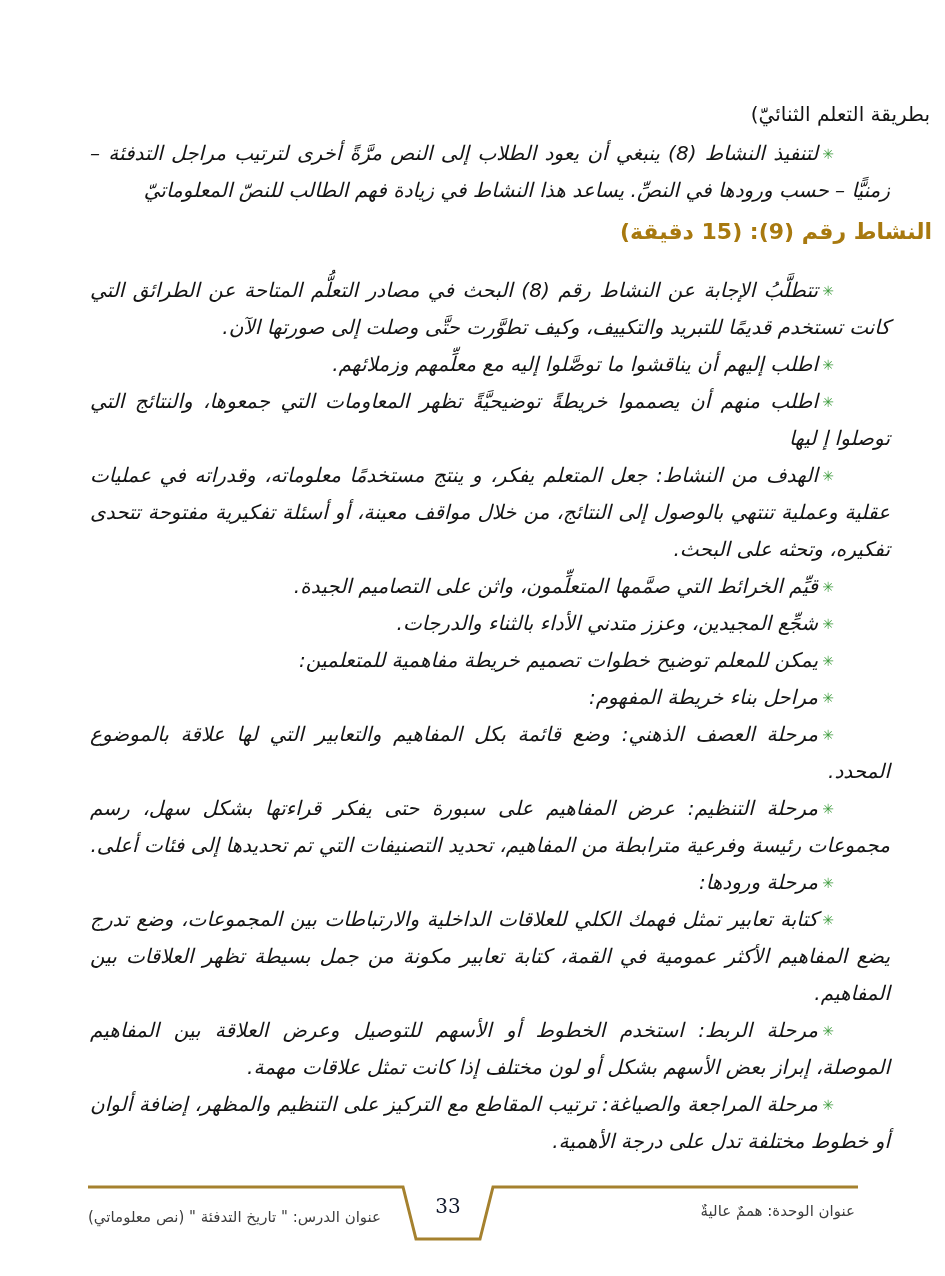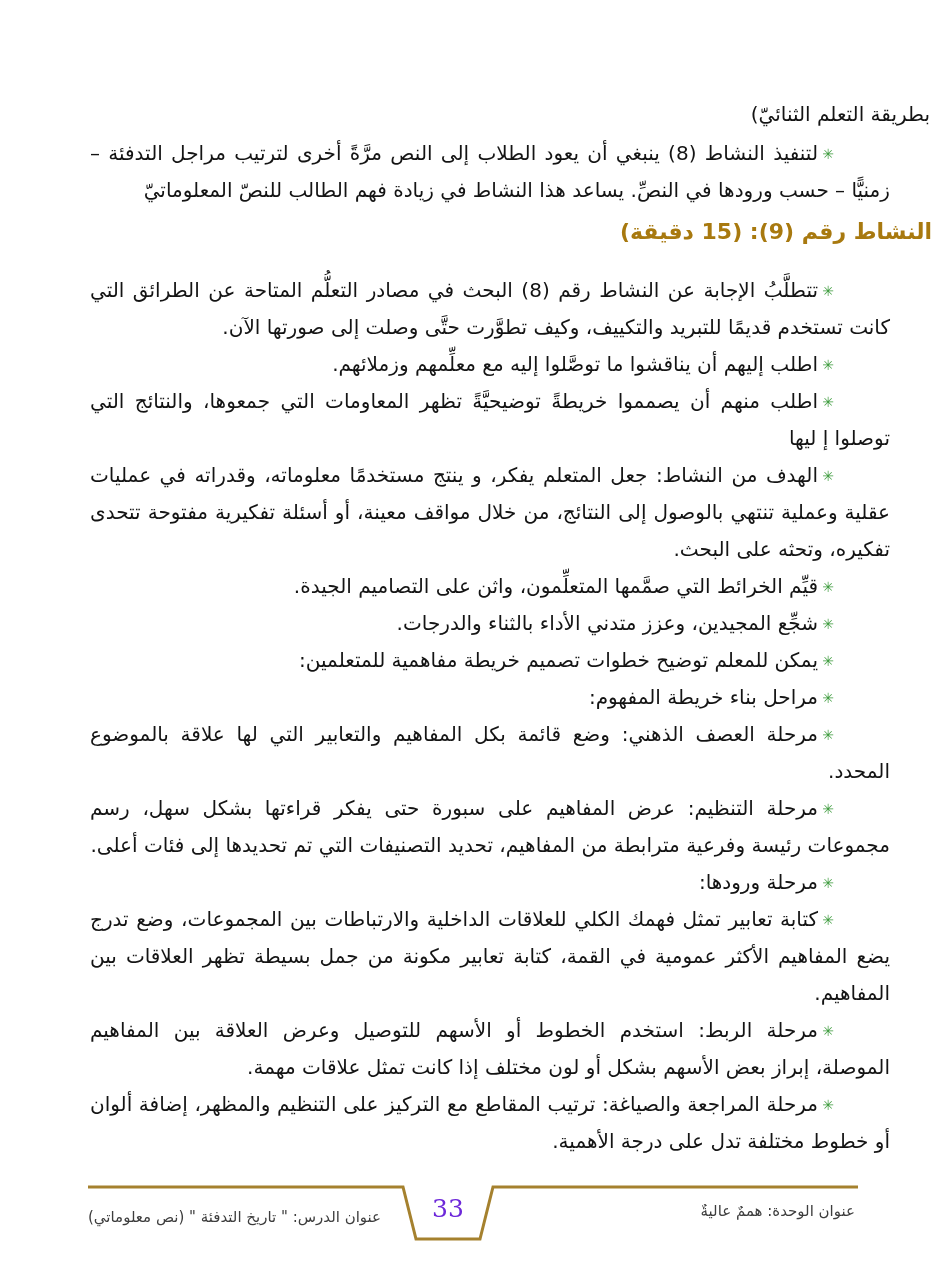--- a/index.html
+++ b/index.html
@@ -37,20 +37,21 @@
     color: #a8790f;
     font-size: 22px;
     font-weight: bold;
     line-height: 40px;
     text-align: right;
   }
   .item { position: relative; margin: 0; }
   .item .item-text {
     margin: 0;
     text-indent: 72px; 
+    font-style: italic;
   }
   .item .bullet {
     position: absolute;
     right: 56px;
     top: 1px;
     color: #3f9c3f;
     font-size: 14px;
     line-height: 37px;
   }
   .footer { position: absolute; left: 0; top: 0; width: 945px; height: 1276px; pointer-events: none; }
@@ -59,22 +60,22 @@
     left: 88px;
     top: 1184px;
   }
   .page-number {
     position: absolute;
     left: 403px;
     top: 1194px;
     width: 90px;
     text-align: center;
     font-family: "DejaVu Serif", serif;
-    font-size: 25px;
-    color: #6d28d9;
+    font-size: 20px;
+    color: #0f172a;
     direction: ltr;
   }
   .footer-left {
     position: absolute;
     left: 88px;
     top: 1208px;
     font-size: 15px;
     color: #3d3d3d;
     direction: rtl;
   }

